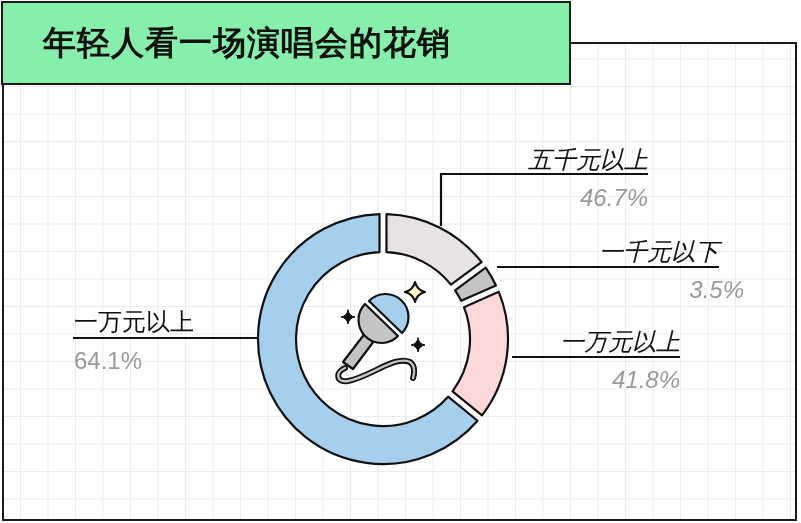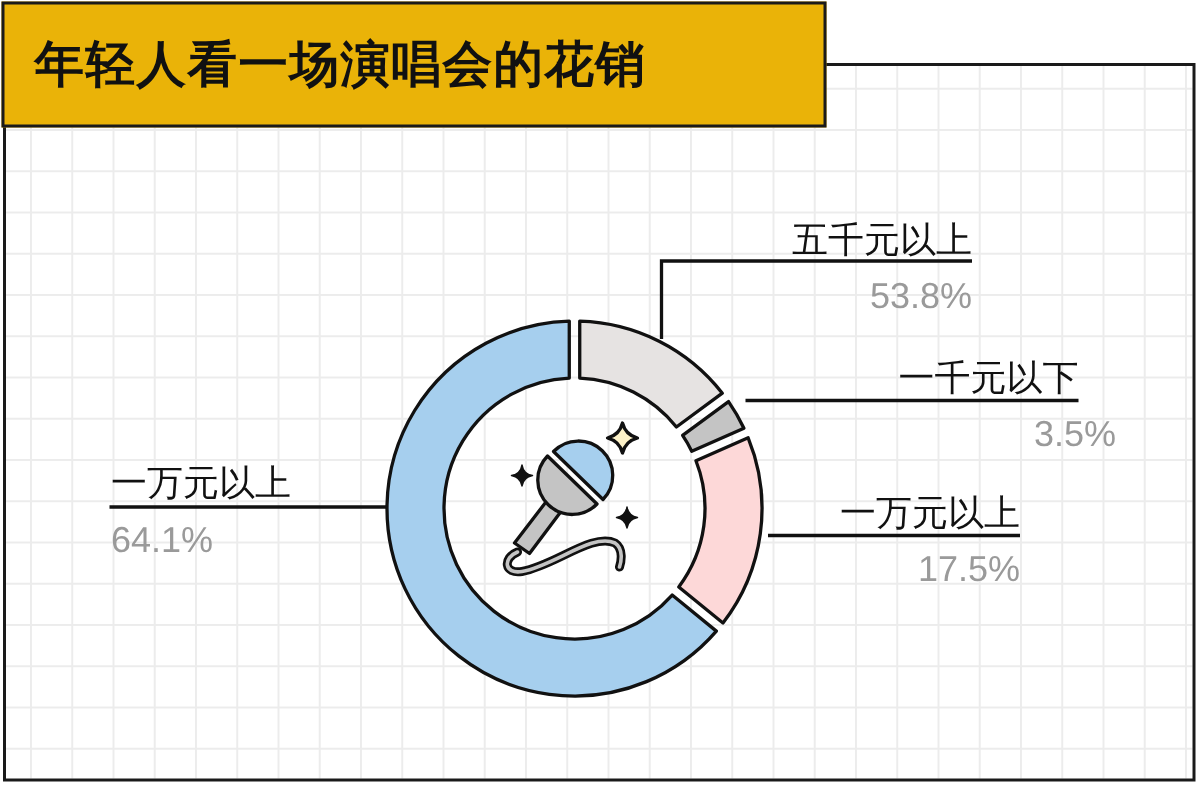--- a/index.html
+++ b/index.html
@@ -13,37 +13,37 @@
     border: 2px solid #1a1a1a; box-sizing: content-box;
     background-color: #ffffff;
     background-image:
       linear-gradient(to right, #ececec 1px, transparent 1px),
       linear-gradient(to bottom, #ececec 1px, transparent 1px);
     background-size: 27.5px 27.5px;
     background-position: 16px 14.5px;
   }
   .title-box {
     position: absolute; left: 1px; top: 1px; width: 546px; height: 80px;
-    background: #eab308; border: 2px solid #1a1a1a;
-    display: flex; align-items: center;
+    background: #86efac; border: 2px solid #1a1a1a;
+    display: flex; align-items: center; padding-left: 20px;
   }
   .title-text {
     margin-left: 20px; font-size: 33px; font-weight: bold; color: #111;
     letter-spacing: 1px; white-space: nowrap;
   }
   svg.chart { position: absolute; left: 0; top: 0; }
   .label {
     position: absolute; font-size: 24px; color: #111; white-space: nowrap;
     line-height: 28px;
   }
   .pct {
     position: absolute; font-size: 24px; color: #9a9a9a; white-space: nowrap;
     line-height: 28px; font-family: "Liberation Sans", sans-serif;
   }
-  .right { text-align: right; }
+  .right { text-align: right; font-style: italic; }
 </style>
 </head>
 <body>
 
 <div class="frame"></div>
 
 <div class="title-box">
   <span class="title-text">年轻人看一场演唱会的花销</span>
 </div>
 
@@ -73,22 +73,22 @@
 
     <path d="M369,301 A22,22 0 0,1 402,333 Z" fill="#a6cfee"></path>
 
     <path d="M415,282 Q417,290 425,292 Q417,294 415,302 Q413,294 405,292 Q413,290 415,282 Z" fill="#fdf2c8"></path>
     <path d="M348,310 Q349,316 355,317 Q349,318 348,324 Q347,318 341,317 Q347,316 348,310 Z" fill="#111" stroke-width="1"></path>
     <path d="M418,338 Q419,344 425,345 Q419,346 418,352 Q417,346 411,345 Q417,344 418,338 Z" fill="#111" stroke-width="1"></path>
   </g>
 </svg>
 
 <div class="label right" style="left:480px; top:146px; width:168px;">五千元以上</div>
-<div class="pct right" style="left:540px; top:184px; width:108px;">53.8%</div>
+<div class="pct right" style="left:540px; top:184px; width:108px;">46.7%</div>
 
 <div class="label right" style="left:551px; top:238px; width:168px;">一千元以下</div>
 <div class="pct right" style="left:636px; top:276px; width:108px;">3.5%</div>
 
 <div class="label right" style="left:512px; top:328px; width:168px;">一万元以上</div>
-<div class="pct right" style="left:572px; top:366px; width:108px;">17.5%</div>
+<div class="pct right" style="left:572px; top:366px; width:108px;">41.8%</div>
 
 <div class="label" style="left:74px; top:308px;">一万元以上</div>
 <div class="pct" style="left:74px; top:347px;">64.1%</div>
 
 </body></html>

